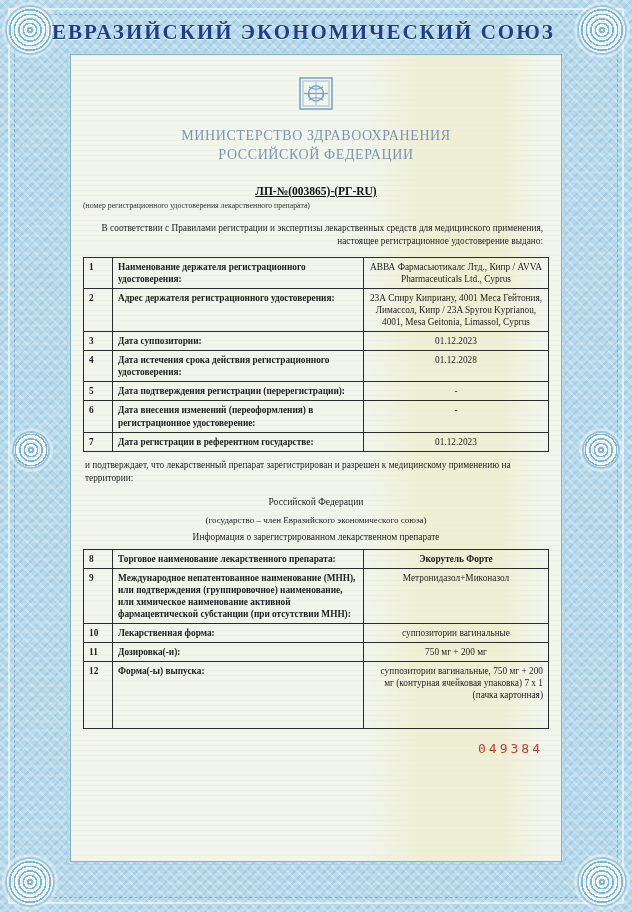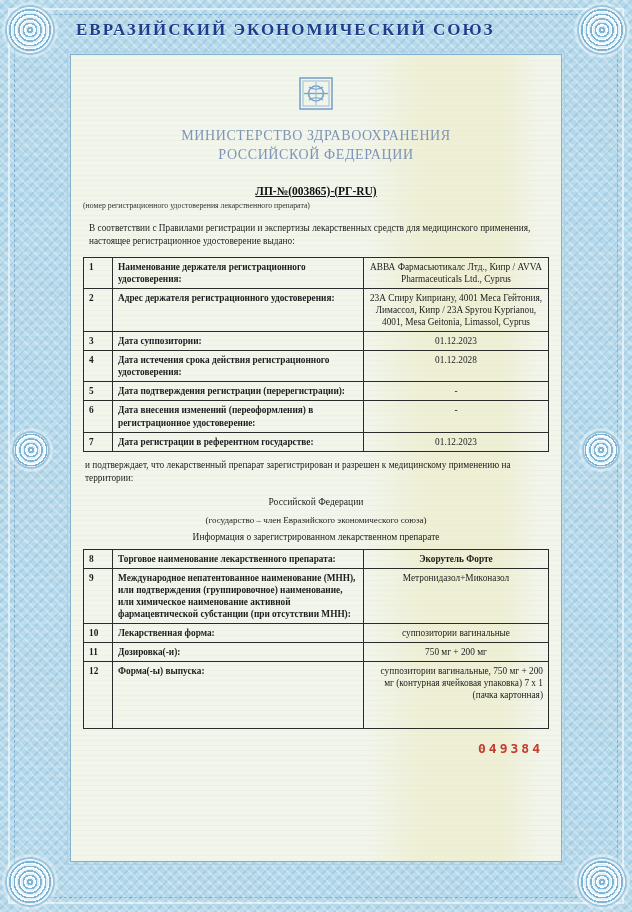--- a/index.html
+++ b/index.html
@@ -25,23 +25,23 @@
       rgba(118,173,209,.85) 1.5px 3px,
       rgba(222,241,250,.95) 3px 4.5px);
     box-shadow:0 0 0 2px rgba(118,173,209,.6), 0 0 0 5px rgba(255,255,255,.35);
   }
   .rosette.tl{top:7px;left:7px}.rosette.tr{top:7px;right:7px}
   .rosette.bl{bottom:7px;left:7px}.rosette.br{bottom:7px;right:7px}
   .rosette.ml{top:433px;left:14px;width:34px;height:34px}
   .rosette.mr{top:433px;right:14px;width:34px;height:34px}
 
   .union-title{
-    position:absolute;top:20px;left:76px;right:60px;
+    position:absolute;top:20px;left:52px;right:60px;
     text-align:left;
-    font-size:17px;font-weight:bold;letter-spacing:2px;
+    font-size:21px;font-weight:bold;letter-spacing:2px;
     color:#1e3d8b;
     text-shadow:0 1px 0 rgba(255,255,255,.8);
     white-space:nowrap;
   }
 
   .doc{
     position:absolute;left:70px;right:70px;top:54px;bottom:50px;
     box-sizing:border-box;
     background-color:#f2f5ea;
     background-image:
@@ -52,21 +52,21 @@
     outline-offset:2px;
     padding:14px 12px 10px 12px;
     color:#1c1c1c;
   }
 
   .emblem{width:100%;text-align:center;margin-top:4px;}
   .ministry{margin-top:10px;text-align:center;color:#7e94b6;font-size:14px;letter-spacing:.6px;line-height:1.35;}
   .doc-title{margin-top:16px;text-align:center;color:#2c5cb0;font-weight:bold;font-size:12.5px;line-height:1.5;}
   .reg-number{margin-top:20px;text-align:center;font-weight:bold;font-size:11.5px;text-decoration:underline;color:#111;}
   .reg-caption{margin-top:4px;text-align:left;font-size:7.8px;color:#333;}
-  .intro{margin:12px 6px 8px 6px;text-align:left;font-size:9.3px;line-height:1.45;color:#222;}
+  .intro{margin:12px 6px 8px 6px;text-align:right;font-size:9.3px;line-height:1.45;color:#222;}
 
   table.cert{width:100%;border-collapse:collapse;table-layout:fixed;}
   table.cert td{
     border:1px solid #2b2b2b;
     vertical-align:top;
     font-size:9.3px;line-height:1.3;
     padding:3px 5px;
     word-wrap:break-word;
   }
   td.num{width:18px;text-align:left;font-weight:bold;padding-left:4px;}
@@ -78,21 +78,21 @@
 
   .confirm{margin:7px 2px 0 2px;font-size:9.3px;line-height:1.45;text-align:left;color:#222;}
   .territory{margin-top:10px;text-align:center;font-size:9.6px;color:#222;}
   .territory-caption{margin-top:8px;text-align:center;font-size:9px;color:#222;}
   .info-caption{margin-top:7px;text-align:center;font-size:9.4px;color:#222;}
   .t2{margin-top:7px;}
 
   .serial{
     margin-top:12px;text-align:right;padding-right:6px;
     font-family:"DejaVu Sans Mono", monospace;
-    font-size:13px;letter-spacing:3px;color:#c43b2e;font-weight:bold;
+    font-size:13px;letter-spacing:3px;color:#c43b2e;font-weight:normal;
   }
 </style>
 </head>
 <body>
 
 <div class="page">
 
   <div class="border-frame"></div>
   <div class="border-frame2"></div>
   <div class="rosette tl"></div>

